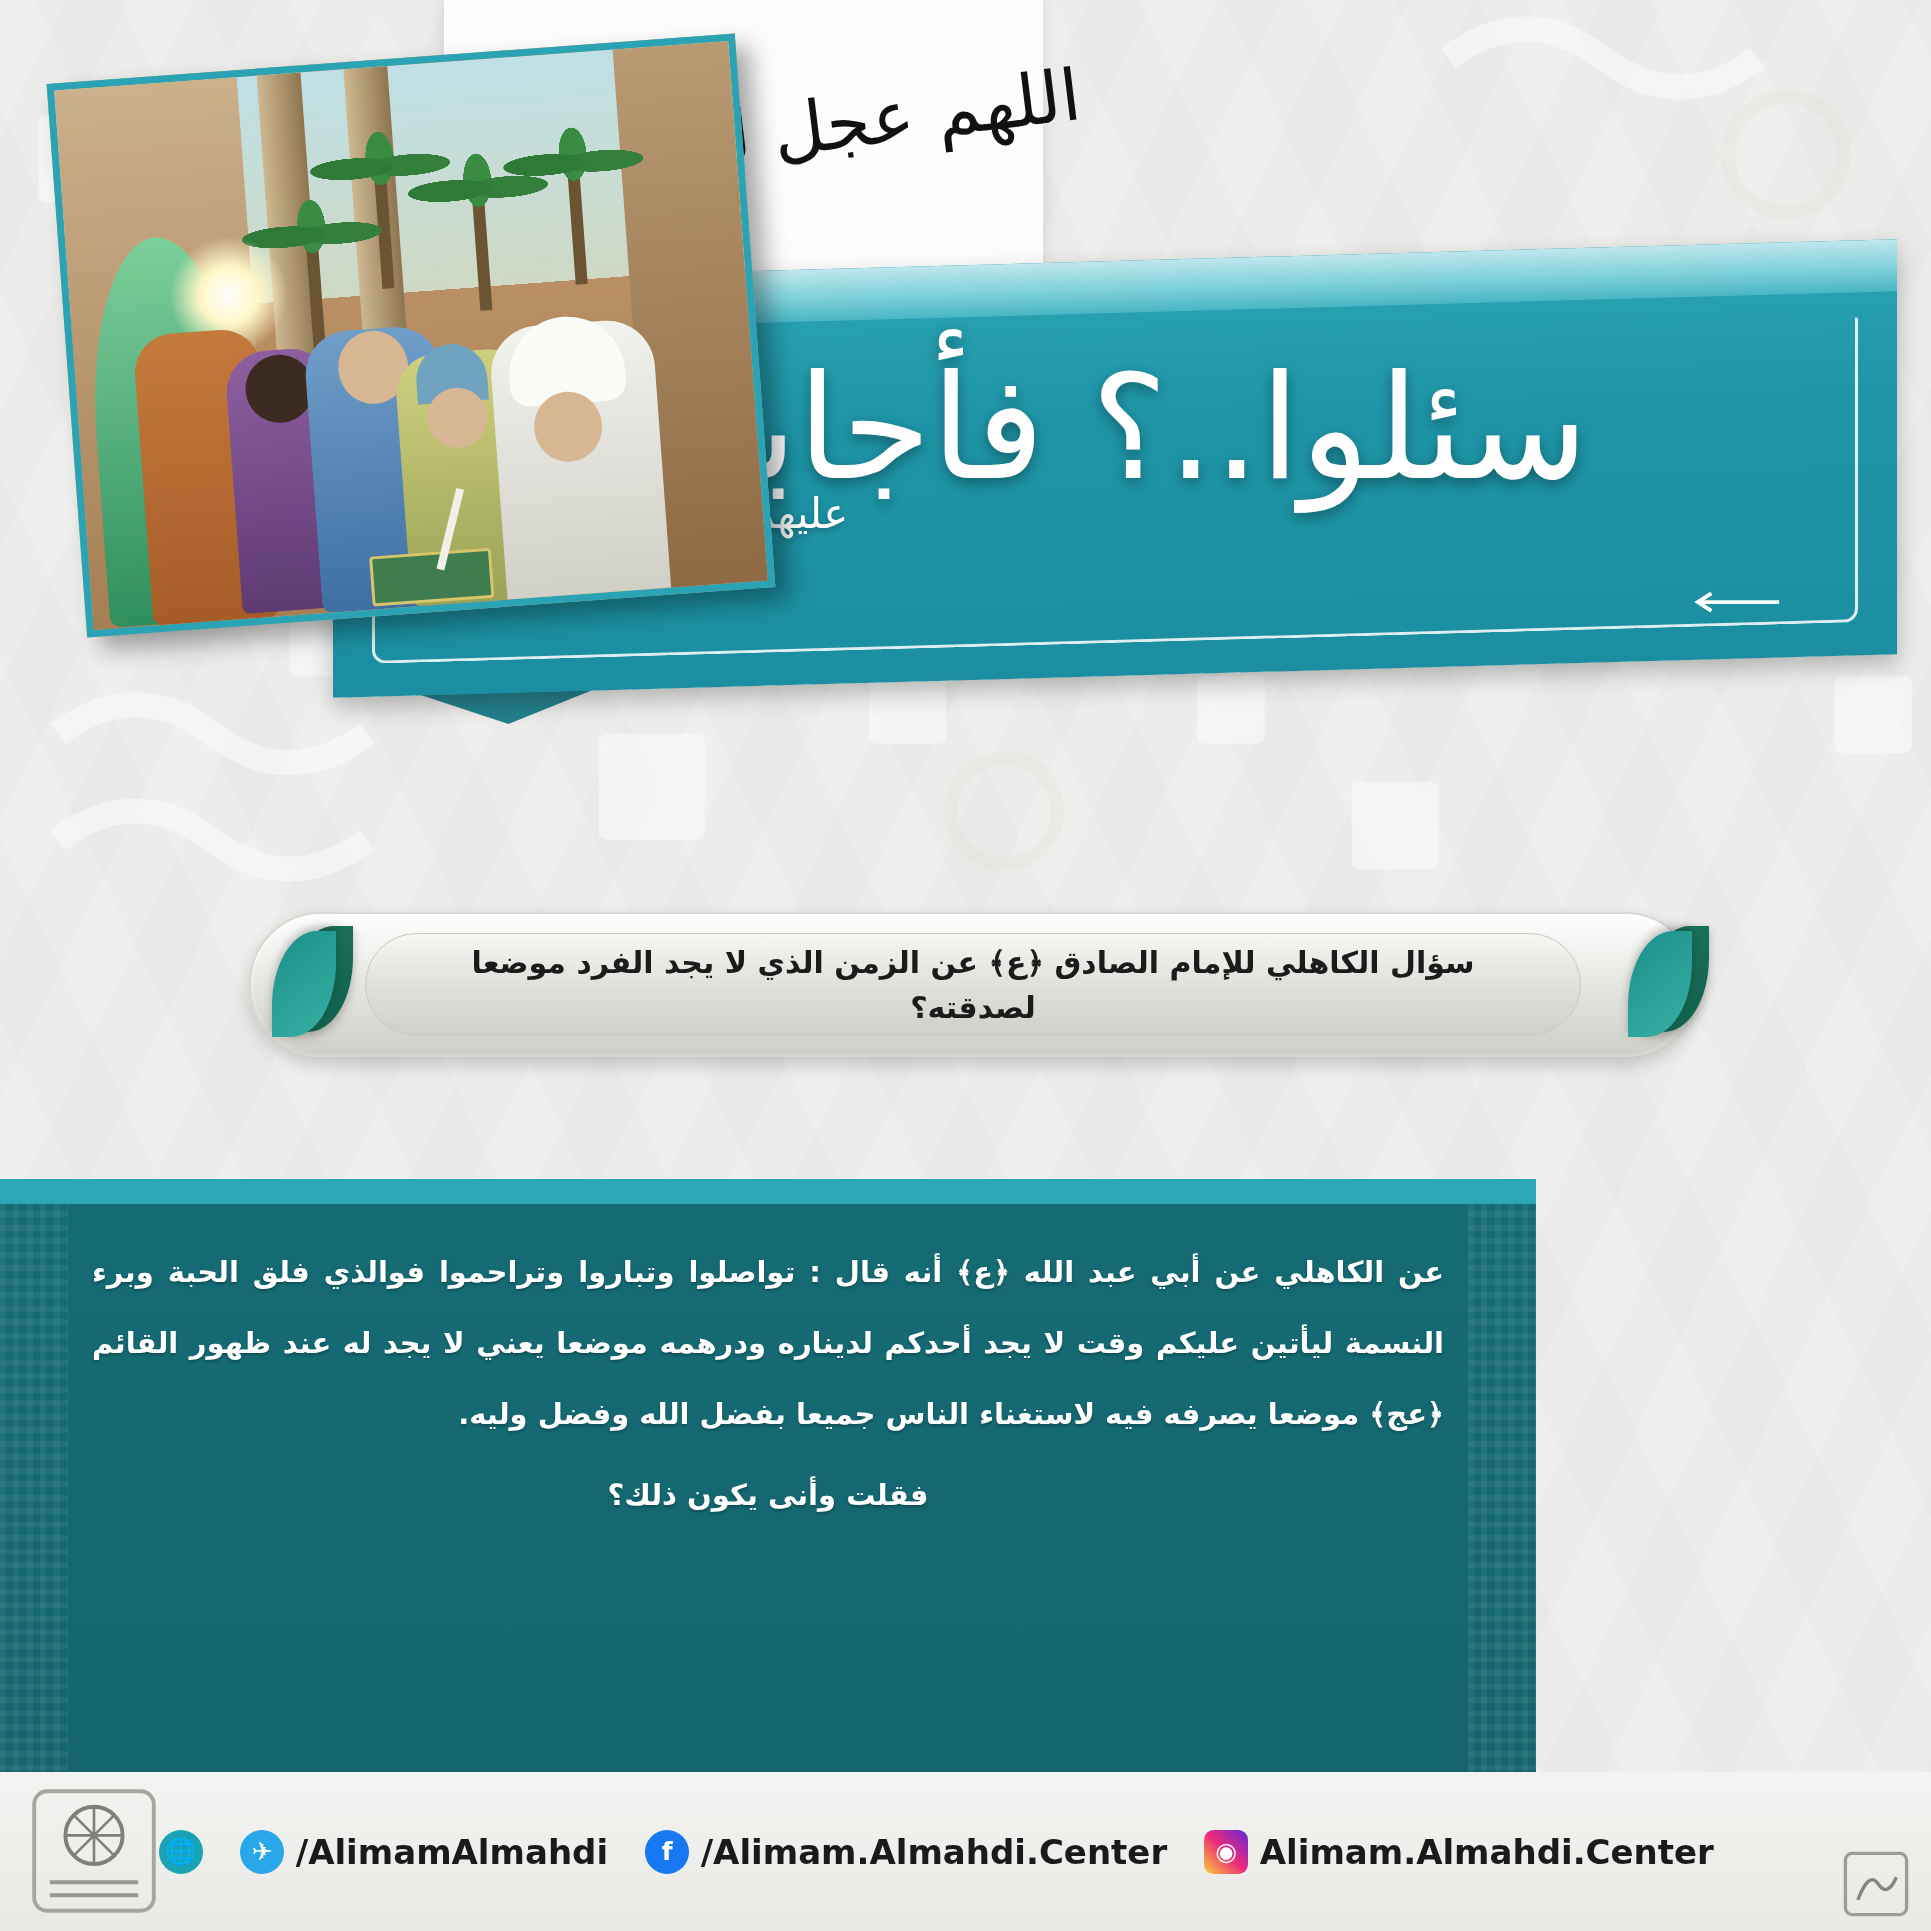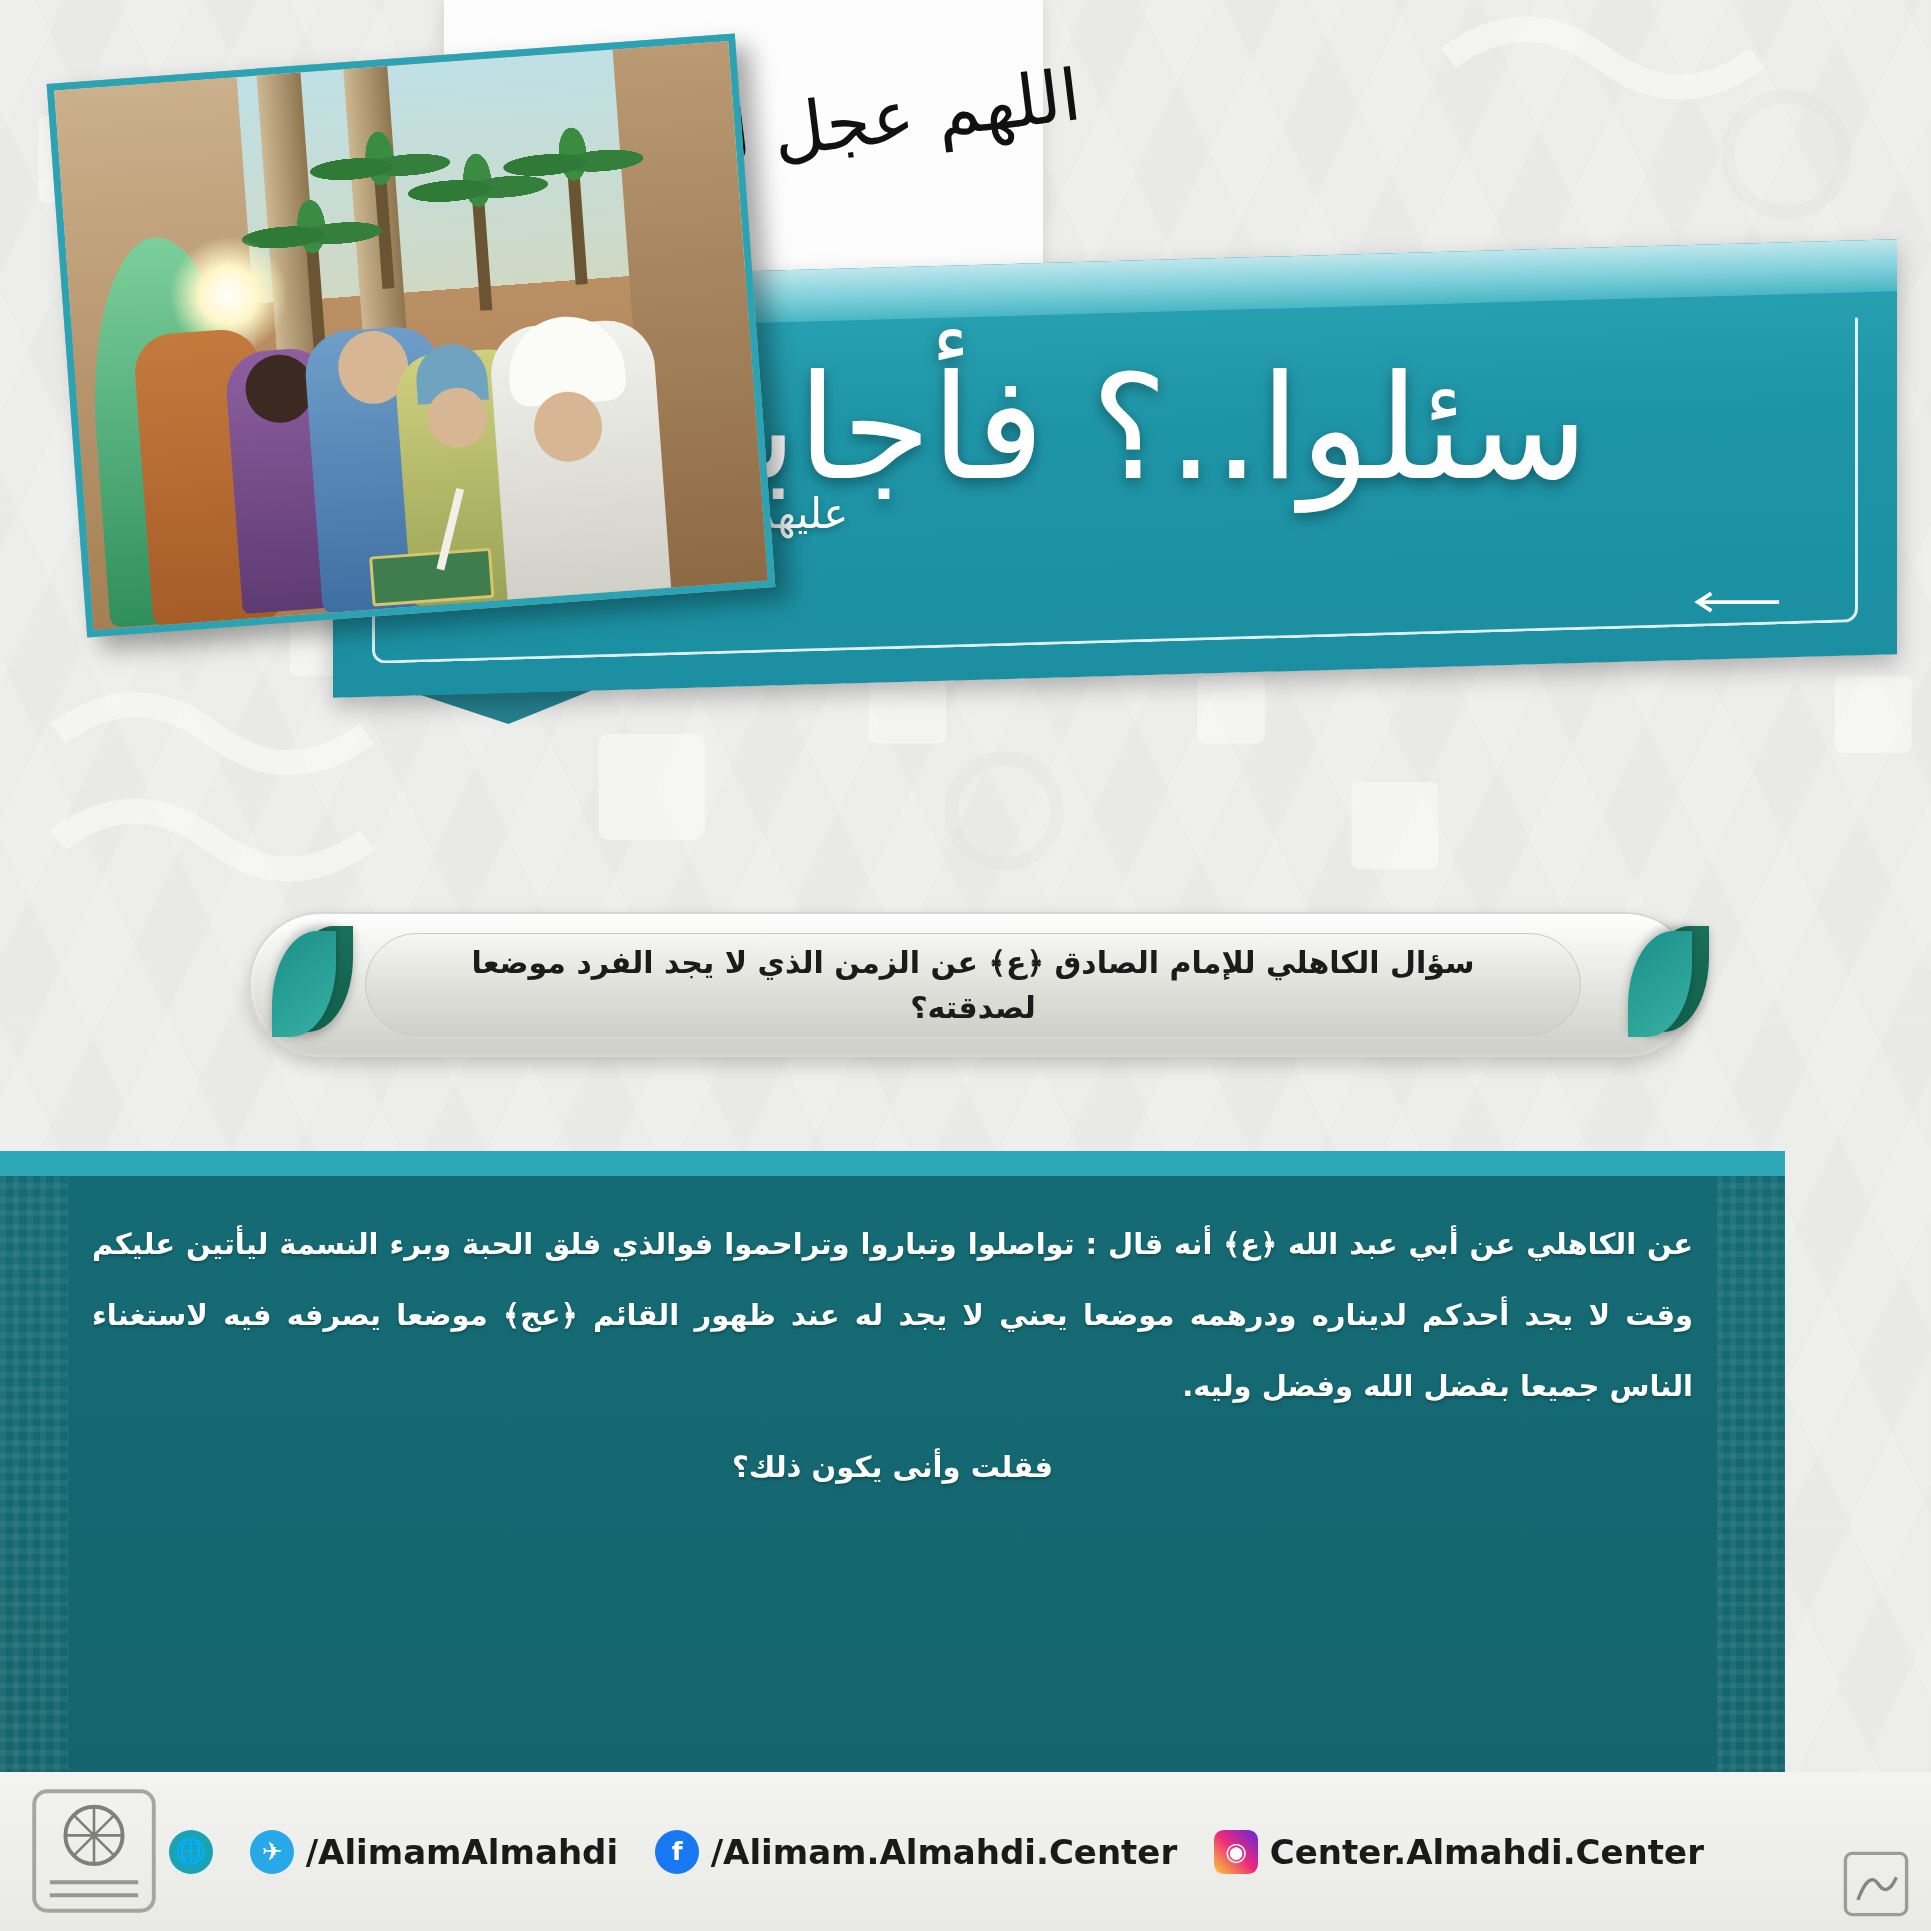--- a/index.html
+++ b/index.html
@@ -244,22 +244,22 @@
   .leaf .lobe.b {
     background: linear-gradient(140deg,#37b0a4,#1b8f88);
     transform: rotate(180deg);
     left: 35px; top: 5.8px;
   }
 
   
   .body-block {
     position: absolute;
     left: 0;
-    top: 1151px;
-    width: 1785px;
+    top: 1179px;
+    width: 1536px;
     height: 657px;
     background: linear-gradient(180deg,#2ba7b6 0%, #2ba7b6 25px, #156b74 25px, #14646d 100%);
     text-decoration: underline;
   }
   .body-texture-l, .body-texture-r {
     position: absolute;
     top: 25px; bottom: 25px;
     width: 68px;
     background-image:
       repeating-linear-gradient(0deg, rgba(255,255,255,0.10) 0 5.8px, transparent 5.8px 13.5px),
@@ -476,21 +476,21 @@
     <div class="f-item">
       <span class="f-icon ic-tg">✈</span>
       <span>/AlimamAlmahdi</span>
     </div>
     <div class="f-item">
       <span class="f-icon ic-fb">f</span>
       <span>/Alimam.Almahdi.Center</span>
     </div>
     <div class="f-item">
       <span class="f-icon ic-ig">◉</span>
-      <span>Center.Almahdi.Center</span>
+      <span>Alimam.Almahdi.Center</span>
     </div>
   </div>
 
   <svg class="footer-logo-r" viewBox="0 0 60 60" xmlns="http://www.w3.org/2000/svg">
     <rect x="3" y="3" width="54" height="54" rx="6" fill="none" stroke="#8a8a84" stroke-width="3"></rect>
     <path d="M14 44 q10 -26 18 -14 q8 12 16 -6" stroke="#6d6d67" stroke-width="3" fill="none"></path>
   </svg>
 </div>
 
 

